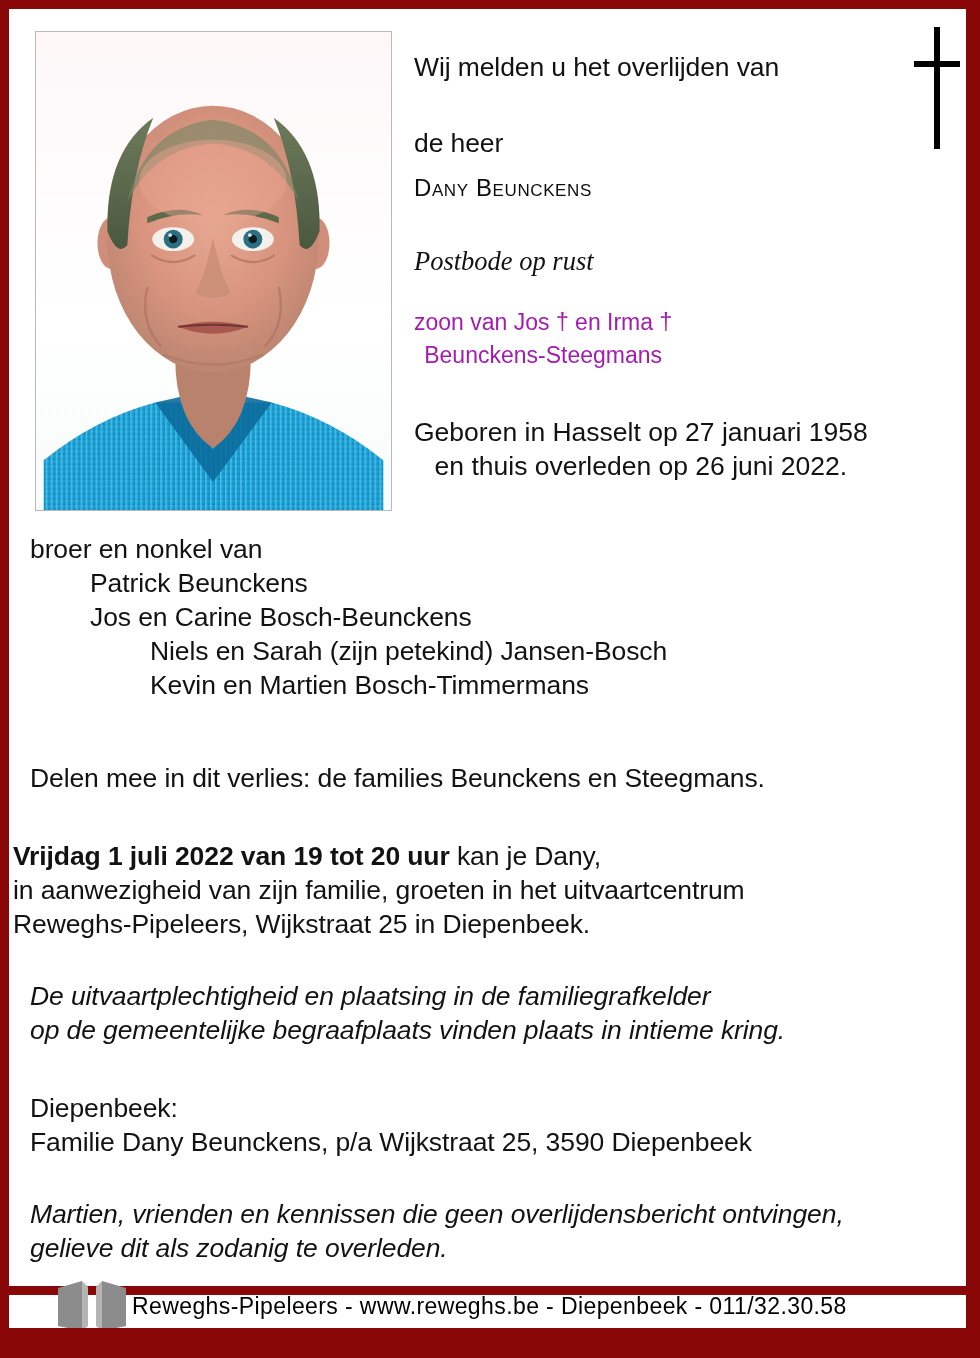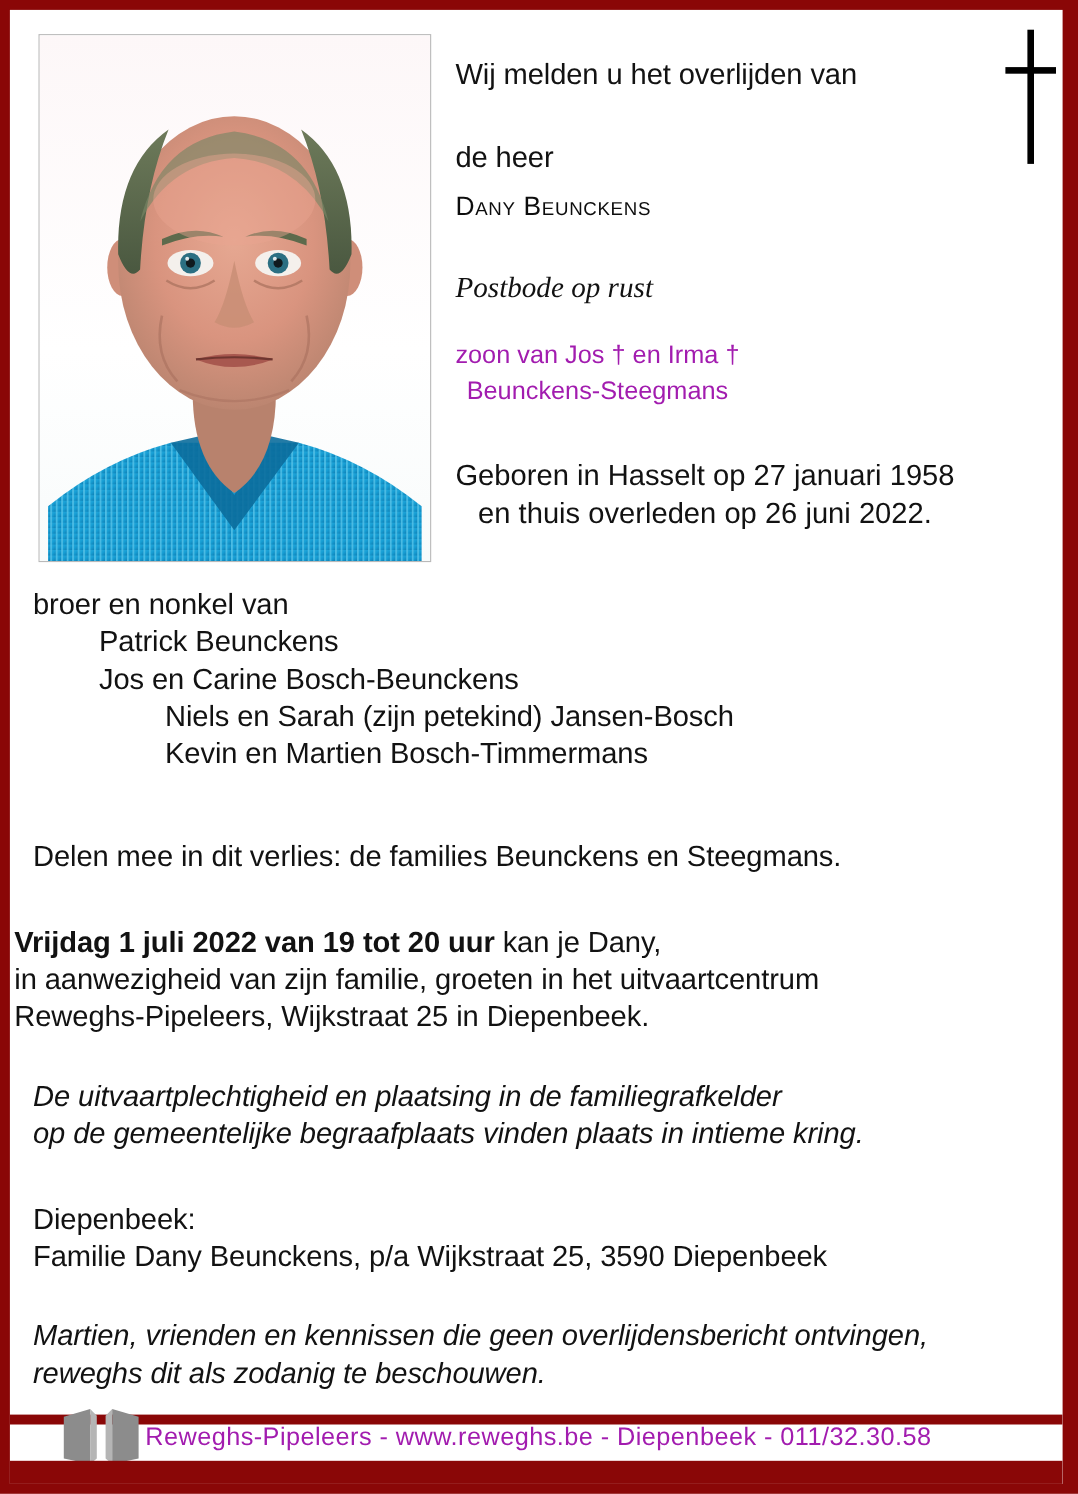--- a/index.html
+++ b/index.html
@@ -100,21 +100,21 @@
   .bar-bottom{
     position:absolute;left:0px;top:47px;width:957px;height:21px;background:#8a0707;
   }
   .logo{
     position:absolute;left:43px;top:0px;width:76px;height:54px;
   }
   .logo svg{display:block;}
   .footer-text{
     position:absolute;left:123px;top:12px;
     font-size:23px;
-    color:#a21caf;
+    color:#000000;
     letter-spacing:0.4px;
     white-space:nowrap;
     font-weight:300;
   }
 </style>
 </head>
 <body>
 
 <div class="card">
 
@@ -247,21 +247,21 @@
       <div>op de gemeentelijke begraafplaats vinden plaats in intieme kring.</div>
     </div>
 
     <div class="rouw tx">
       <div>Diepenbeek:</div>
       <div>Familie Dany Beunckens, p/a Wijkstraat 25, 3590 Diepenbeek</div>
     </div>
 
     <div class="notice tx">
       <div>Martien, vrienden en kennissen die geen overlijdensbericht ontvingen,</div>
-      <div>reweghs dit als zodanig te beschouwen.</div>
+      <div>gelieve dit als zodanig te overleden.</div>
     </div>
 
   </div>
 
   <div class="footer">
     <div class="bar-top"></div>
     <div class="logo">
       <svg width="76" height="54" viewBox="0 0 76 54">
         <polygon points="6,7 30,0 30,50 6,45" fill="#8c8c8c"></polygon>
         <polygon points="30,0 36,6 36,45 30,50" fill="#b5b5b5"></polygon>

